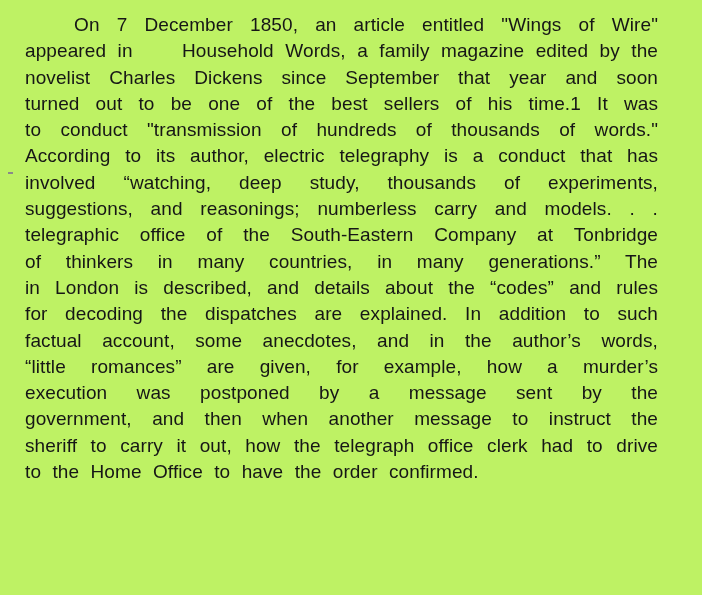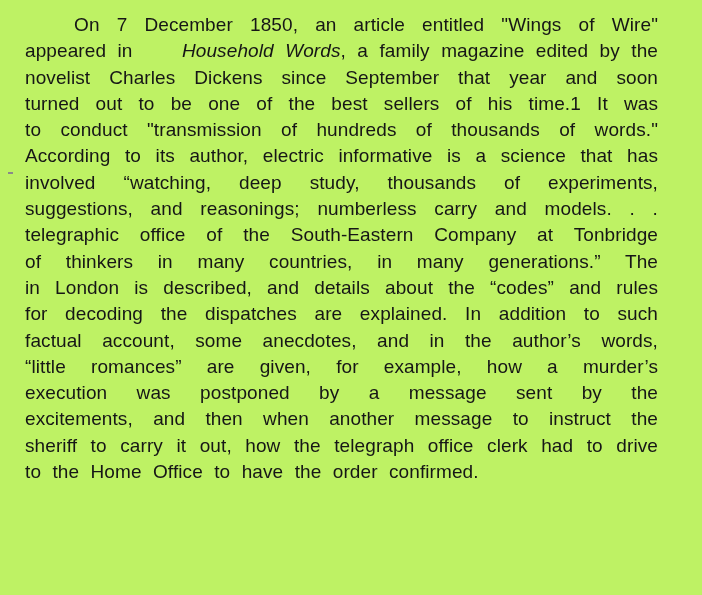--- a/index.html
+++ b/index.html
@@ -36,21 +36,20 @@
   }
   .ln.indent {
     padding-left: 49px;
   }
   .ln.last {
     text-align: center;
     text-align-last: left;
     word-spacing: 6px;
   }
   .it {
-    font-style: italic;
     margin-left: 38px;
   }
   .artifact {
     position: absolute;
     left: 8px;
     top: 172px;
     width: 5px;
     height: 2px;
     background: #8a8a8a;
   }
@@ -58,28 +57,28 @@
 </head>
 <body>
 
 <div class="sheet">
   <div class="para">
     <div class="ln indent">On 7 December 1850, an article entitled "Wings of Wire"</div>
     <div class="ln"><span>appeared in </span><span class="it">Household Words</span><span>, a family magazine edited by the</span></div>
     <div class="ln">novelist Charles Dickens since September that year and soon</div>
     <div class="ln">turned out to be one of the best sellers of his time.1 It was</div>
     <div class="ln">to conduct "transmission of hundreds of thousands of words."</div>
-    <div class="ln">According to its author, electric informative is a science that has</div>
+    <div class="ln">According to its author, electric telegraphy is a conduct that has</div>
     <div class="ln">involved “watching, deep study, thousands of experiments,</div>
     <div class="ln">suggestions, and reasonings; numberless carry and models. . .</div>
     <div class="ln">telegraphic office of the South-Eastern Company at Tonbridge</div>
     <div class="ln">of thinkers in many countries, in many generations.” The</div>
     <div class="ln">in London is described, and details about the “codes” and rules</div>
     <div class="ln">for decoding the dispatches are explained. In addition to such</div>
     <div class="ln">factual account, some anecdotes, and in the author’s words,</div>
     <div class="ln">“little romances” are given, for example, how a murder’s</div>
     <div class="ln">execution was postponed by a message sent by the</div>
-    <div class="ln">excitements, and then when another message to instruct the</div>
+    <div class="ln">government, and then when another message to instruct the</div>
     <div class="ln">sheriff to carry it out, how the telegraph office clerk had to drive</div>
     <div class="ln last">to the Home Office to have the order confirmed.</div>
   </div>
   <div class="artifact"></div>
 </div>
 
 </body></html>

